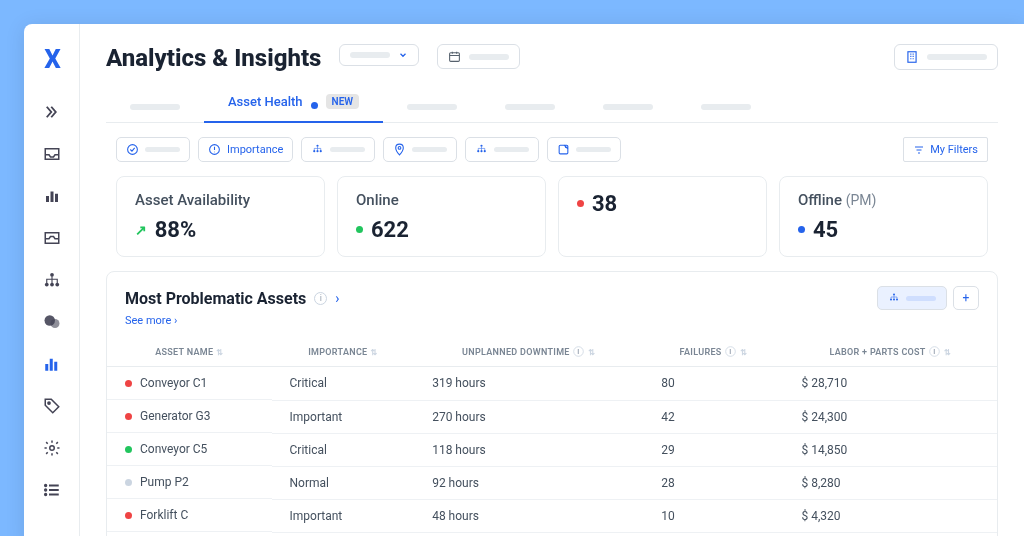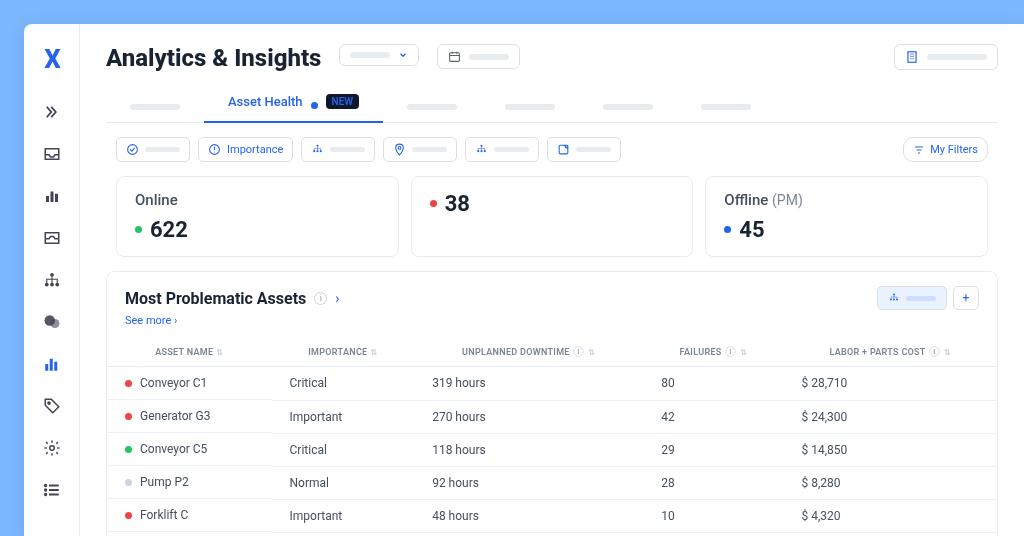--- a/index.html
+++ b/index.html
@@ -102,21 +102,21 @@
   position: relative;
 }
 .tab .placeholder { width: 50px; height: 6px; }
 .tab.active {
   color: #2563eb;
   border-bottom: 2px solid #2563eb;
   margin-bottom: -1px;
   font-weight: 500;
 }
 .badge-new {
-  background: #0f172a;
+  background: #e5e5e5;
   color: #2563eb;
   font-size: 10px;
   font-weight: 600;
   padding: 2px 6px;
   border-radius: 4px;
 }
 .dot {
   width: 7px; height: 7px; border-radius: 50%; display: inline-block;
 }
 .dot.blue { background: #2563eb; }
@@ -145,21 +145,21 @@
 .filter-chip .placeholder { width: 35px; height: 5px; }
 .filter-chip svg { width: 13px; height: 13px; }
 .my-filters {
   margin-left: auto;
   display: inline-flex;
   align-items: center;
   gap: 5px;
   font-size: 11px;
   color: #2563eb;
   border: 1px solid #dbe0e6;
-  border-radius: 10px;
+  border-radius: 2px;
   padding: 5px 9px;
   cursor: pointer;
 }
 .kpis {
   display: flex;
   gap: 12px;
   padding: 0 10px;
 }
 .kpi {
   flex: 1;
@@ -435,20 +435,27 @@
       </div>
       <div class="my-filters">
         <svg width="12" height="12" viewBox="0 0 24 24" fill="none" stroke="currentColor" stroke-width="2">
             <path d="M4 6h16M7 12h10M10 18h4"></path>
           </svg>
         <span>My Filters</span>
       </div>
     </div>
 
     <div class="kpis">
+      <div class="kpi">
+        <div class="kpi-label">Asset Availability</div>
+        <div class="kpi-value">
+          <span class="trend-up">↗</span>
+          <span>88%</span>
+        </div>
+      </div>
       <div class="kpi">
         <div class="kpi-label">Online</div>
         <div class="kpi-value">
           <span class="dot green"></span>
           <span>622</span>
         </div>
       </div>
       <div class="kpi">
         <div class="kpi-value">
           <span class="dot red"></span>

